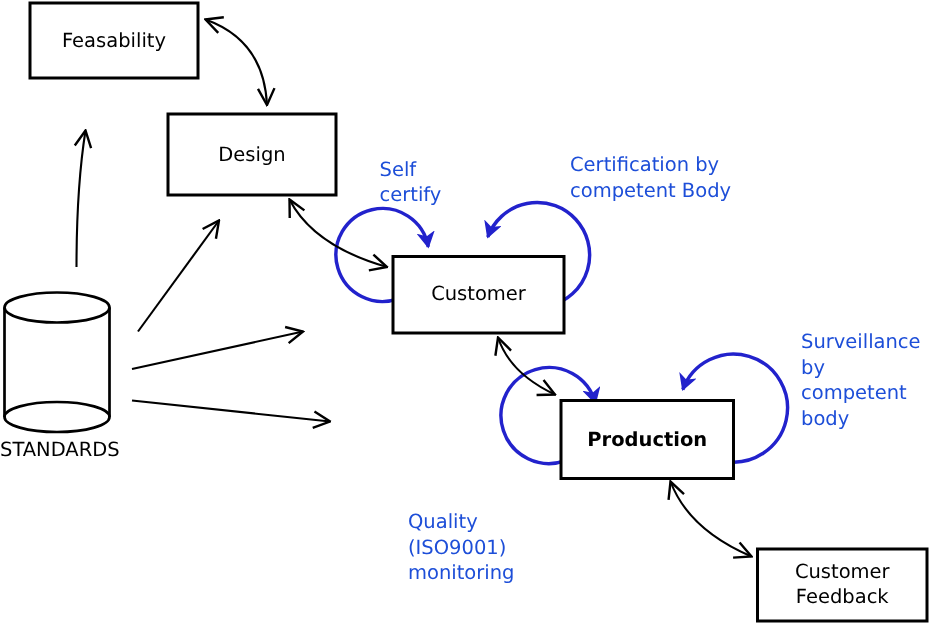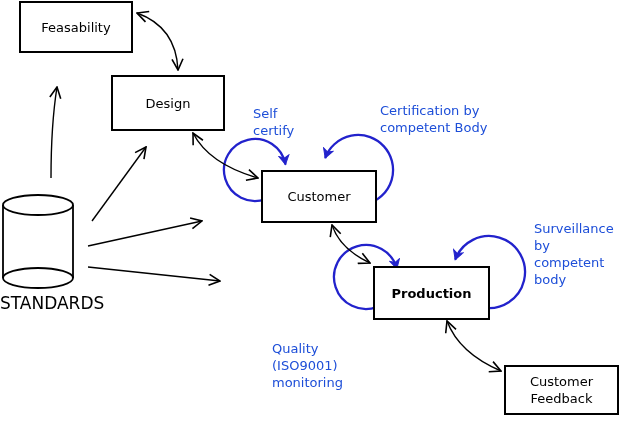--- a/index.html
+++ b/index.html
@@ -23,22 +23,22 @@
   .annot{
     position:absolute;
     color:#1d4ed8;
     font-size:13px;line-height:17px;
     white-space:pre-line;
     pointer-events:none;
   }
   .standards-label{
     position:absolute;
     color:#000000;
-    font-size:17px;
-    text-align:center;
+    font-size:13px;
+    text-align:left;
     pointer-events:none;
   }
 </style>
 </head>
 <body>
 
 <div class="canvas">
 
   <svg width="633" height="421" viewBox="0 0 633 421">
     <defs>

